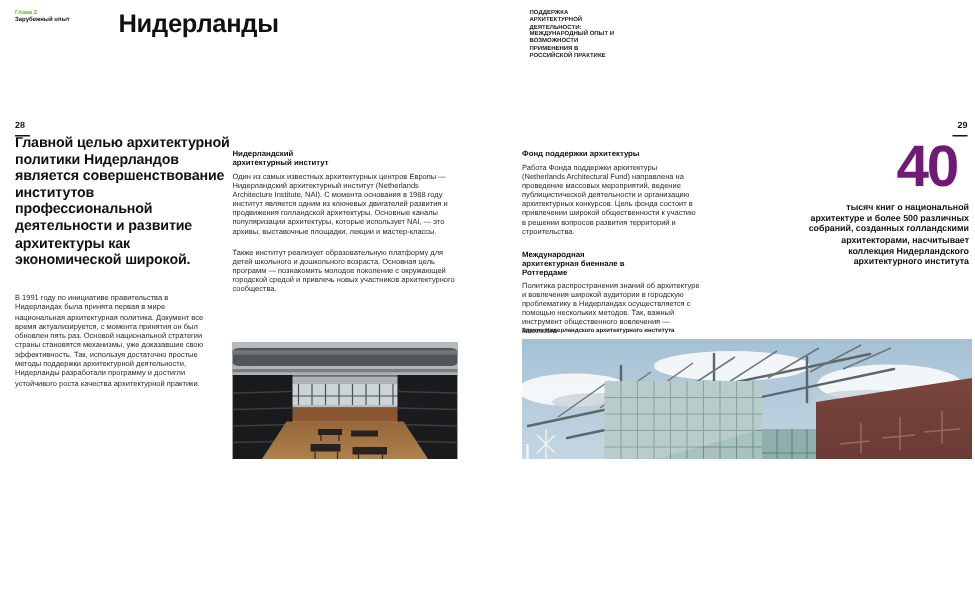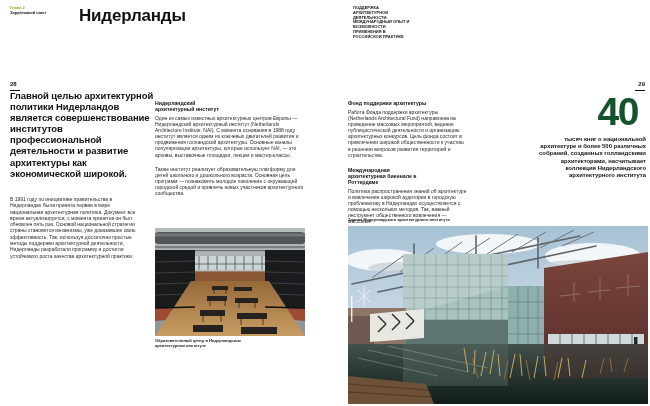--- a/index.html
+++ b/index.html
@@ -1,21 +1,21 @@
 <!DOCTYPE html>
 <html><head>
 <meta charset="utf-8">
 <style>
   html,body{margin:0;padding:0;}
   body{
     width:650px;height:406px;background:#ffffff;
     font-family:"Liberation Sans","DejaVu Sans",sans-serif;
     color:#141414;-webkit-font-smoothing:antialiased;
   }
-  .spread{position:relative;width:650px;height:406px;overflow:hidden;background:#fff;}
+  .spread{position:relative;width:650px;height:306px;overflow:hidden;background:#fff;}
 
   
   .meta-left{position:absolute;left:10px;top:5px;font-size:4px;line-height:5px;font-weight:700;}
   .meta-left .chapter{color:#76b82a;}
   .page-title{position:absolute;left:79px;top:6px;font-size:17px;font-weight:800;letter-spacing:-0.2px;color:#111;}
   .meta-right{position:absolute;left:353px;top:6px;width:62px;font-size:4px;line-height:4.8px;font-weight:700;text-transform:uppercase;color:#1a1a1a;}
 
   
   .pagenum{position:absolute;top:81px;font-size:6px;line-height:6px;font-weight:700;}
   .pagenum .rule{width:10px;height:1px;background:#141414;margin-top:2.5px;}
@@ -37,21 +37,21 @@
   .right-col{position:absolute;left:348px;top:100px;width:119px;font-size:5px;line-height:6.1px;color:#2a2a2a;}
   .right-col p{margin:0 0 9px 0;}
   .right-col .h2{width:80px;margin-top:1px;}
 
   
   .caption{font-size:4px;line-height:4.9px;font-weight:600;color:#1a1a1a;}
   .caption-mid{position:absolute;left:155px;top:339px;width:100px;}
   .caption-right{position:absolute;left:348px;top:218px;width:200px;}
 
   
-  .stat-number{position:absolute;right:12px;top:93px;font-size:39px;line-height:38px;font-weight:800;letter-spacing:-1.5px;color:#14532d;}
+  .stat-number{position:absolute;right:12px;top:93px;font-size:39px;line-height:38px;font-weight:800;letter-spacing:-1.5px;color:#701a75;}
   .stat-text{position:absolute;right:4px;top:136px;width:108px;text-align:right;font-size:5.9px;line-height:7.2px;font-weight:700;color:#111;}
 
   
   .photo{position:absolute;overflow:hidden;background:#777;}
   .photo-mid{left:155px;top:228px;width:150px;height:108px;}
   .photo-right{left:348px;top:226px;width:300px;height:178px;}
   .photo svg{display:block;}
 </style>
 </head>
 <body>

